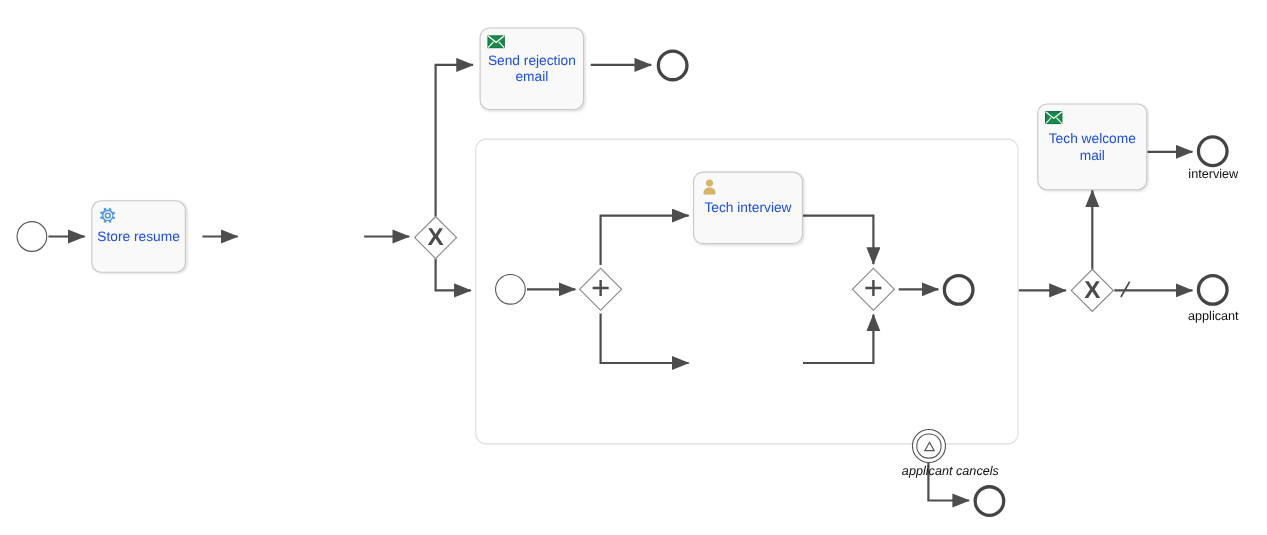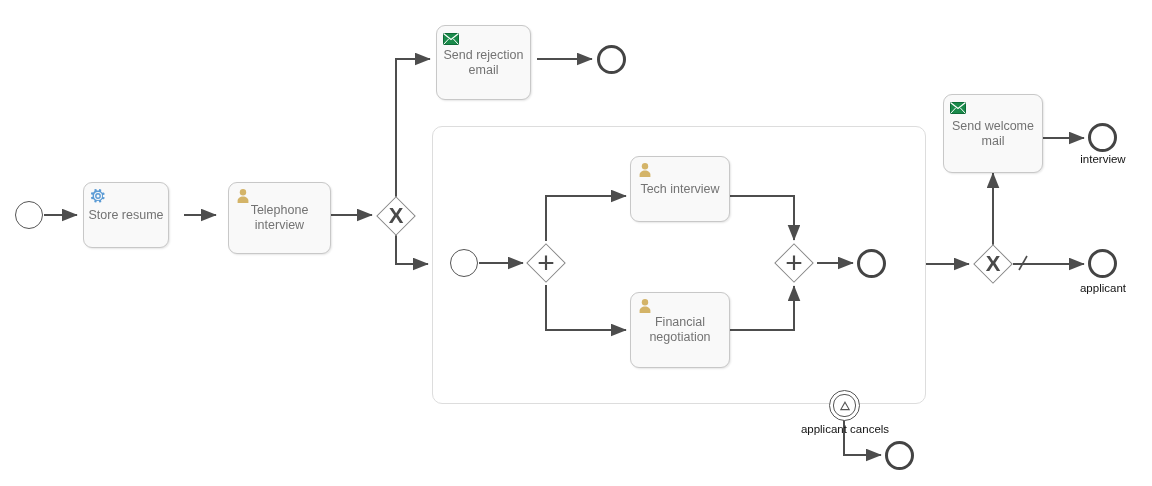--- a/index.html
+++ b/index.html
@@ -35,21 +35,21 @@
     border: 1px solid #c8c8c8;
     border-radius: 9px;
     box-shadow: 1px 1px 2px rgba(0,0,0,0.10);
     display: flex;
     align-items: center;
     justify-content: center;
   }
   .task .task-label {
     font-size: 12.5px;
     line-height: 15px;
-    color: #737373;
+    color: #1d4ed8;
     text-align: center;
     width: 94%;
     word-wrap: break-word;
     white-space: pre-line;
   }
   .task .badge {
     position: absolute;
     left: 6px;
     top: 5px;
     width: 16px;
@@ -175,30 +175,20 @@
   <div class="node task" style="left:83px; top:182px; width:86px; height:66px;">
     <span class="badge">
       <svg viewBox="0 0 16 16" width="16" height="16" xmlns="http://www.w3.org/2000/svg">
         <path fill="#5b9bd5" d="M8 5.1a2.9 2.9 0 1 0 0 5.8 2.9 2.9 0 0 0 0-5.8zm0 4.4a1.5 1.5 0 1 1 0-3 1.5 1.5 0 0 1 0 3z"></path>
         <path fill="#5b9bd5" d="M14.2 9.3l-1.3-.3a5 5 0 0 0 0-2l1.3-.3a.5.5 0 0 0 .4-.6l-.3-1.2a.5.5 0 0 0-.6-.4l-1.3.3a5 5 0 0 0-1.4-1.4l.3-1.3a.5.5 0 0 0-.4-.6L9.7.9a.5.5 0 0 0-.6.4l-.3 1.3a5 5 0 0 0-2 0L6.5 1.3a.5.5 0 0 0-.6-.4l-1.2.3a.5.5 0 0 0-.4.6l.3 1.3A5 5 0 0 0 3.2 4.5L1.9 4.2a.5.5 0 0 0-.6.4L1 5.8a.5.5 0 0 0 .4.6l1.3.3a5 5 0 0 0 0 2l-1.3.3a.5.5 0 0 0-.4.6l.3 1.2a.5.5 0 0 0 .6.4l1.3-.3a5 5 0 0 0 1.4 1.4l-.3 1.3a.5.5 0 0 0 .4.6l1.2.3a.5.5 0 0 0 .6-.4l.3-1.3a5 5 0 0 0 2 0l.3 1.3a.5.5 0 0 0 .6.4l1.2-.3a.5.5 0 0 0 .4-.6l-.3-1.3a5 5 0 0 0 1.4-1.4l1.3.3a.5.5 0 0 0 .6-.4l.3-1.2a.5.5 0 0 0-.4-.6zM8 12a4 4 0 1 1 0-8 4 4 0 0 1 0 8z"></path>
       </svg>
     </span>
     <span class="task-label">Store resume</span>
   </div>
 
-  <div class="node task" style="left:228px; top:182px; width:103px; height:72px;">
-    <span class="badge">
-      <svg viewBox="0 0 16 16" width="16" height="16" xmlns="http://www.w3.org/2000/svg">
-        <circle cx="8" cy="4.3" r="3.2" fill="#d4b468"></circle>
-        <path fill="#d4b468" d="M8 8.4c-3 0-5.4 1.9-5.4 4.3v2.2h10.8v-2.2C13.4 10.3 11 8.4 8 8.4z"></path>
-      </svg>
-    </span>
-    <span class="task-label">Telephone
-interview</span>
-  </div>
 
   <div class="node gateway" style="left:382px; top:202px; width:28px; height:28px;"></div>
   <div class="gateway-glyph gw-x" style="left:377px; top:201px; width:38px; height:30px;">X</div>
 
   <div class="node task" style="left:436px; top:25px; width:95px; height:75px;">
     <span class="badge">
       <svg viewBox="0 0 16 12" width="16" height="12" xmlns="http://www.w3.org/2000/svg">
         <rect x="0.5" y="0.5" width="15" height="11" fill="#1a8a4a" stroke="#0e6b38"></rect>
         <path d="M0.5,0.5 L8,6.5 L15.5,0.5" fill="none" stroke="#ffffff" stroke-width="1.2"></path>
         <path d="M0.5,11.5 L5.6,6 M15.5,11.5 L10.4,6" fill="none" stroke="#ffffff" stroke-width="1"></path>
@@ -218,59 +208,49 @@
   <div class="node task" style="left:630px; top:156px; width:100px; height:66px;align-items:center;">
     <span class="badge">
       <svg viewBox="0 0 16 16" width="16" height="16" xmlns="http://www.w3.org/2000/svg">
         <circle cx="8" cy="4.3" r="3.2" fill="#d4b468"></circle>
         <path fill="#d4b468" d="M8 8.4c-3 0-5.4 1.9-5.4 4.3v2.2h10.8v-2.2C13.4 10.3 11 8.4 8 8.4z"></path>
       </svg>
     </span>
     <span class="task-label">Tech interview</span>
   </div>
 
-  <div class="node task" style="left:630px; top:292px; width:100px; height:76px;">
-    <span class="badge">
-      <svg viewBox="0 0 16 16" width="16" height="16" xmlns="http://www.w3.org/2000/svg">
-        <circle cx="8" cy="4.3" r="3.2" fill="#d4b468"></circle>
-        <path fill="#d4b468" d="M8 8.4c-3 0-5.4 1.9-5.4 4.3v2.2h10.8v-2.2C13.4 10.3 11 8.4 8 8.4z"></path>
-      </svg>
-    </span>
-    <span class="task-label">Financial
-negotiation</span>
-  </div>
 
   <div class="node gateway" style="left:780px; top:249px; width:28px; height:28px;"></div>
   <div class="gateway-glyph gw-plus" style="left:775px; top:246px; width:38px; height:34px;">+</div>
 
   <div class="node event event-end" style="left:857px; top:249px; width:29px; height:29px;"></div>
 
   <div class="node event event-boundary" style="left:829px; top:390px; width:31px; height:31px;">
     <span class="inner-ring">
       <svg viewBox="0 0 12 12" width="12" height="12" xmlns="http://www.w3.org/2000/svg">
         <path d="M6,2.2 L10.2,9.6 L1.8,9.6 z" fill="none" stroke="#555555" stroke-width="1.1"></path>
       </svg>
     </span>
   </div>
-  <div class="elabel" style="left:795px; top:423px; width:100px;">applicant cancels</div>
+  <div class="elabel" style="left:814px; top:423px; width:100px;font-style:italic;">applicant cancels</div>
 
   <div class="node event event-end" style="left:885px; top:441px; width:29px; height:29px;"></div>
 
   <div class="node gateway" style="left:979px; top:250px; width:28px; height:28px;"></div>
   <div class="gateway-glyph gw-x" style="left:974px; top:249px; width:38px; height:30px;">X</div>
 
   <div class="node task" style="left:943px; top:94px; width:100px; height:79px;">
     <span class="badge">
       <svg viewBox="0 0 16 12" width="16" height="12" xmlns="http://www.w3.org/2000/svg">
         <rect x="0.5" y="0.5" width="15" height="11" fill="#1a8a4a" stroke="#0e6b38"></rect>
         <path d="M0.5,0.5 L8,6.5 L15.5,0.5" fill="none" stroke="#ffffff" stroke-width="1.2"></path>
         <path d="M0.5,11.5 L5.6,6 M15.5,11.5 L10.4,6" fill="none" stroke="#ffffff" stroke-width="1"></path>
       </svg>
     </span>
-    <span class="task-label">Send welcome
+    <span class="task-label">Tech welcome
 mail</span>
   </div>
 
   <div class="node event event-end" style="left:1088px; top:123px; width:29px; height:29px;"></div>
   <div class="elabel" style="left:1063px; top:153px; width:80px;">interview</div>
 
   <div class="node event event-end" style="left:1088px; top:249px; width:29px; height:29px;"></div>
   <div class="elabel" style="left:1063px; top:282px; width:80px;">applicant</div>
 
 </div>

